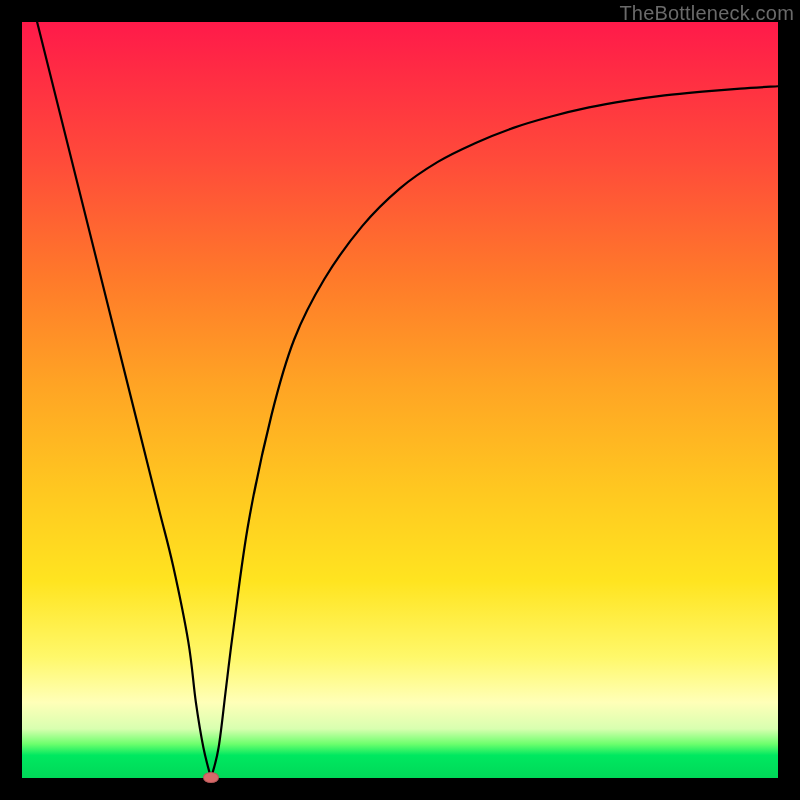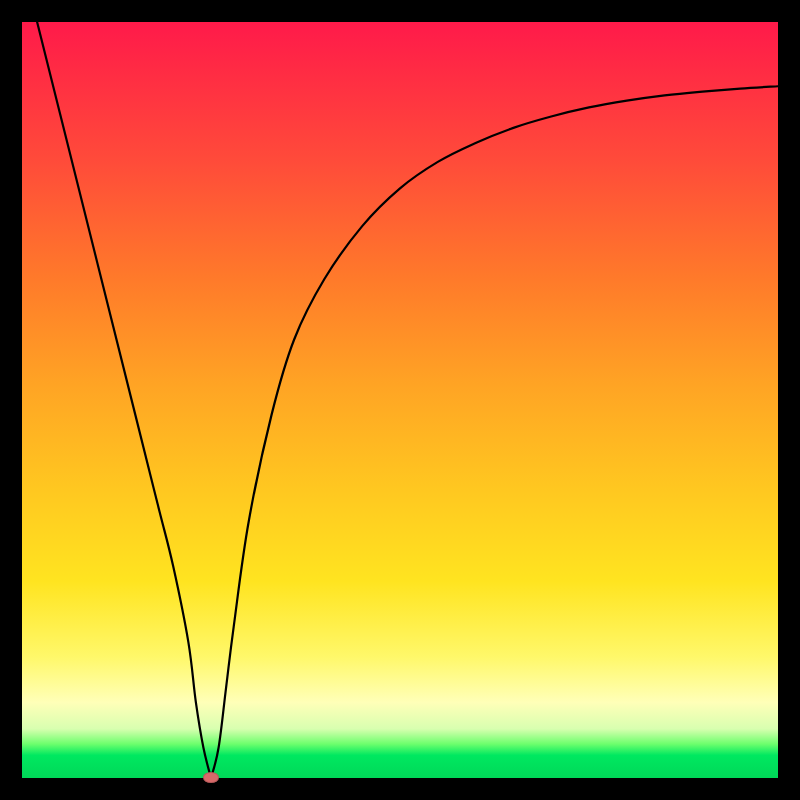--- a/index.html
+++ b/index.html
@@ -71,13 +71,14 @@
 </head>
 <body>
 
 <div class="frame">
   <div class="plot-area">
     <svg class="curve" viewBox="0 0 756 756" preserveAspectRatio="none">
       <path d="M15.120000000000001,0 C19.2024,16.329600000000003 26.913600000000002,47.174400000000034 37.800000000000004,90.72000000000003 C48.686400000000006,134.2656 61.99200000000001,187.48799999999997 75.60000000000001,241.91999999999996 C89.20800000000001,296.352 102.5136,349.57439999999997 113.39999999999999,393.12 C124.28639999999999,436.66560000000004 129.27599999999998,456.624 136.07999999999998,483.84000000000003 C142.884,511.05600000000004 145.75680000000003,519.8255999999999 151.20000000000002,544.3199999999999 C156.6432,568.8144 162.2376,595.4256 166.32,619.9200000000001 C170.4024,644.4144000000001 171.1584,661.3488 173.88,680.4 C176.6016,699.4512 178.7184,712.152 181.44,725.76 C184.1616,739.3679999999999 187.6392,750.5568 189,756 L189,756 C190.3608,750.5568 193.8384,742.0896 196.56,725.76 C199.2816,709.4304 201.3984,687.0527999999999 204.12,665.28 C206.8416,643.5072 207.5976,634.7375999999999 211.68,604.8 C215.7624,574.8624 219.99599999999998,537.0624 226.79999999999998,498.96 C233.60399999999998,460.8576 241.31520000000003,425.7792 249.48000000000002,393.12 C257.64480000000003,360.4608 262.63439999999997,342.0144 272.15999999999997,317.52000000000004 C281.68559999999997,293.02560000000005 290.1528,277.452 302.40000000000003,257.03999999999996 C314.64720000000005,236.62799999999996 326.592,220.4496 340.2,204.12 C353.808,187.7904 364.392,177.88679999999994 378,166.31999999999994 C391.608,154.75319999999994 402.192,148.0248 415.8,139.86 C429.408,131.69520000000003 439.99199999999996,127.08360000000003 453.59999999999997,120.96000000000004 C467.20799999999997,114.83640000000004 477.79200000000003,110.60280000000004 491.40000000000003,105.84000000000003 C505.00800000000004,101.07720000000002 515.592,98.17416 529.1999999999999,94.5 C542.8079999999999,90.82584 553.3919999999999,88.28568 567,85.428 C580.6080000000001,82.57032 591.192,80.80128000000002 604.8000000000001,78.62400000000002 C618.4080000000001,76.44672000000003 628.9920000000001,74.96495999999999 642.6,73.332 C656.208,71.69904 666.792,70.77672000000001 680.4,69.55200000000002 C694.0079999999999,68.32728000000003 704.5919999999999,67.48056000000003 718.1999999999999,66.52800000000002 C731.808,65.57544000000001 749.196,64.66824 756,64.25999999999999" fill="none" stroke="#000000" stroke-width="2.2" stroke-linejoin="round" stroke-linecap="round"></path>
     </svg>
     <div class="marker" style="left: 181px; top: 750px; background: rgb(216, 106, 106);"></div>
   </div>
+  <div class="watermark">TheBottleneck.com</div>
 </div>
 
 </body></html>

